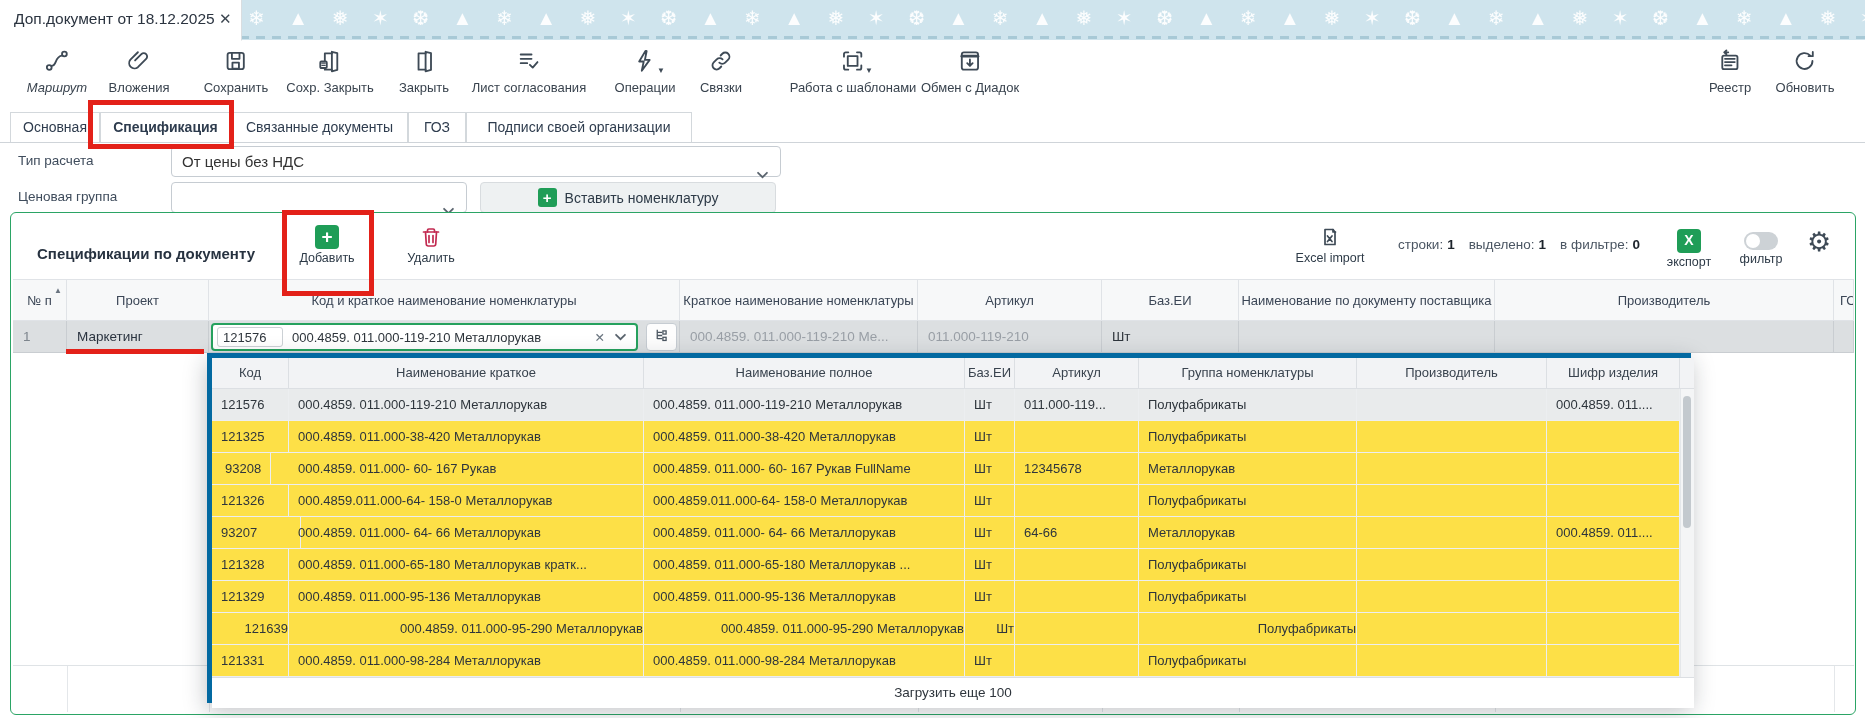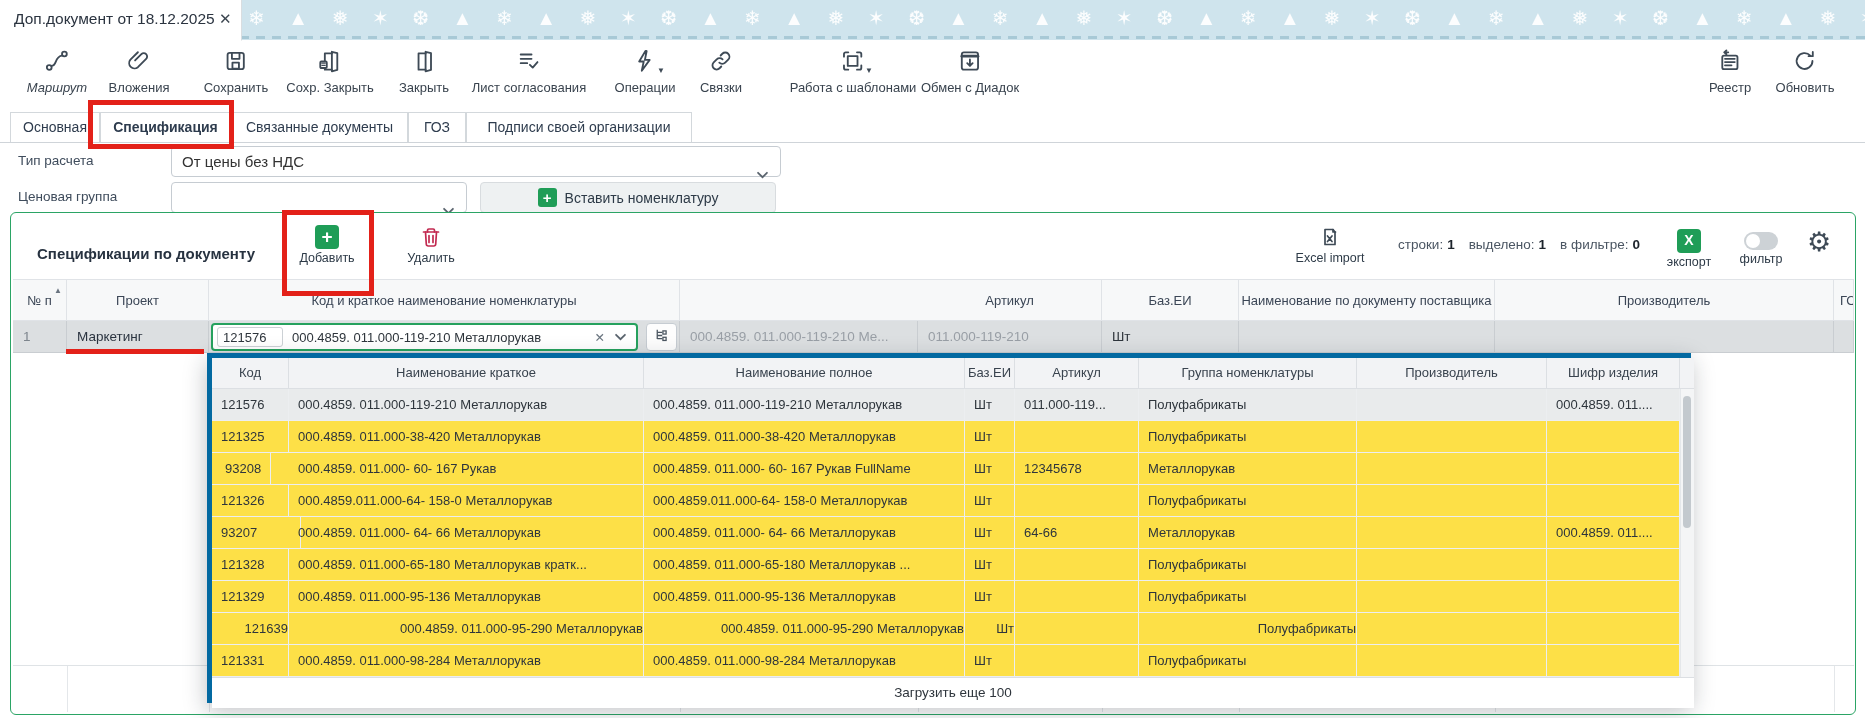--- a/index.html
+++ b/index.html
@@ -255,20 +255,23 @@
           <div class="gh-cell" style="left: 0px; width: 54px;">
             <span>№ п</span>
             <span class="sort">▲</span>
           </div>
           <div class="gh-cell" style="left: 54px; width: 142px;">
             <span>Проект</span>
           </div>
           <div class="gh-cell" style="left: 196px; width: 471px;">
             <span>Код и краткое наименование номенклатуры</span>
           </div>
+          <div class="gh-cell" style="left: 667px; width: 238px;">
+            <span>Краткое наименование номенклатуры</span>
+          </div>
           <div class="gh-cell" style="left: 905px; width: 184px;">
             <span>Артикул</span>
           </div>
           <div class="gh-cell" style="left: 1089px; width: 137px;">
             <span>Баз.ЕИ</span>
           </div>
           <div class="gh-cell" style="left: 1226px; width: 256px;">
             <span>Наименование по документу поставщика</span>
           </div>
           <div class="gh-cell" style="left: 1482px; width: 339px;">

